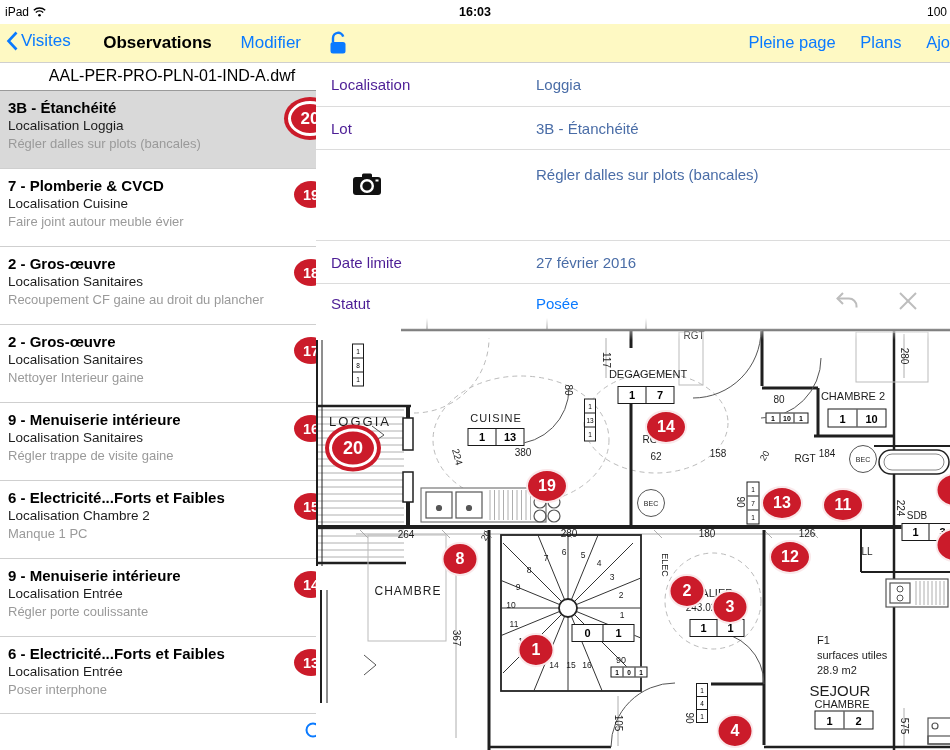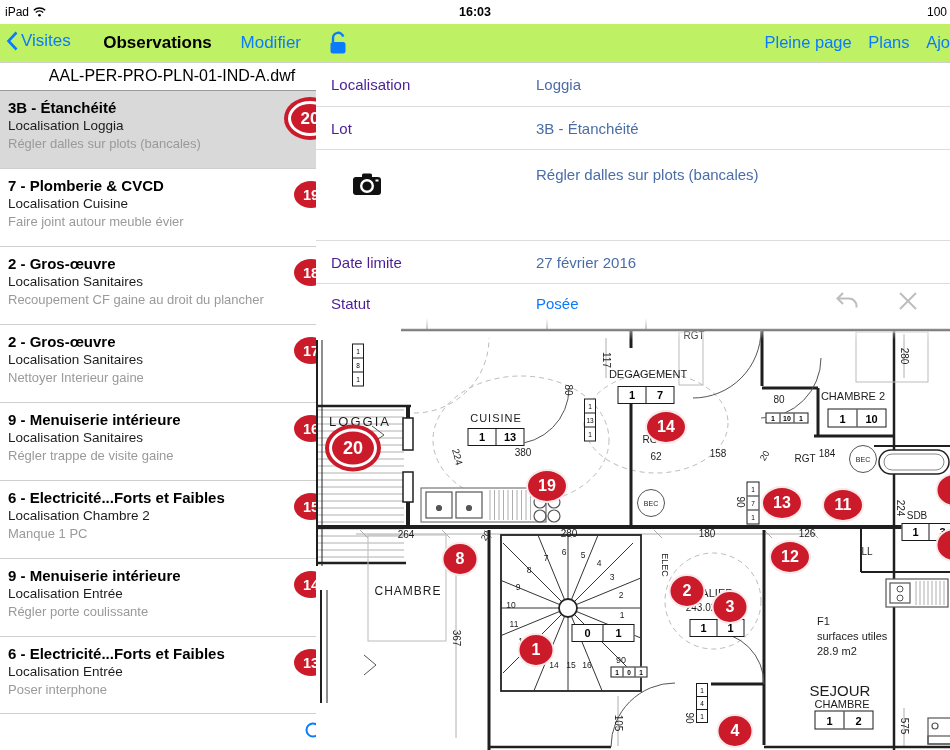--- a/index.html
+++ b/index.html
@@ -5,29 +5,29 @@
   html,body{margin:0;padding:0;background:#fff;}
   #app{position:relative;width:950px;height:750px;overflow:hidden;background:#fff;
        font-family:"Liberation Sans","DejaVu Sans",sans-serif;color:#000;}
   
   #statusbar{position:absolute;left:0;top:0;width:950px;height:24px;background:#fff;z-index:20;}
   #statusbar .sb-left{position:absolute;left:5px;top:5px;font-size:12px;color:#000;}
   #statusbar .sb-time{position:absolute;left:0;right:0;top:5px;text-align:center;font-size:12.5px;font-weight:bold;}
   #statusbar .sb-batt{position:absolute;right:3px;top:5px;font-size:12px;}
   .wifi{display:inline-block;vertical-align:-1px;margin-left:4px;}
   
-  #navbar{position:absolute;left:0;top:24px;width:950px;height:38px;background:#bef264;border-bottom:1px solid #cfcfcf;z-index:19;}
+  #navbar{position:absolute;left:0;top:24px;width:950px;height:38px;background:#fef9c3;border-bottom:1px solid #cfcfcf;z-index:19;}
   #nav-left{position:absolute;left:0;top:0;width:315px;height:38px;}
   #back-btn{position:absolute;left:6px;top:7px;font-size:17px;color:#0a7aff;display:flex;align-items:center;gap:3px;}
   #nav-title{position:absolute;left:0;width:315px;top:9px;text-align:center;font-size:17px;font-weight:bold;}
   #edit-btn{position:absolute;right:14px;top:9px;font-size:17px;color:#0a7aff;}
   #nav-right{position:absolute;left:315px;top:0;width:635px;height:38px;overflow:hidden;}
   #lock-btn{position:absolute;left:14px;top:6px;}
   #right-links{position:absolute;right:0;top:9px;white-space:nowrap;font-size:16.5px;color:#0a7aff;}
-  #right-links span{margin-left:12px;text-align:center;}
+  #right-links span{margin-left:20px;text-align:center;}
   
   #sidebar{position:absolute;left:0;top:62px;width:345px;height:688px;background:#0f766e;border-right:1px solid #ababab;box-sizing:border-box;}
   #file-header{height:28px;line-height:28px;text-align:center;font-size:16px;font-weight:500;border-bottom:1px solid #9a9a9a;background:#fff;}
   .item{position:relative;height:78px;box-sizing:border-box;border-bottom:1px solid #cfcfcf;padding:7px 52px 0 8px;background:#fff;}
   .item.selected{background:#d9d9d9;}
   .item-title{font-size:15px;font-weight:bold;line-height:19px;white-space:nowrap;}
   .item-loc{font-size:13.5px;line-height:18px;color:#1c1c1c;}
   .item-note{font-size:13px;line-height:17px;color:#9a9a9a;white-space:nowrap;overflow:hidden;}
   .badge{position:absolute;right:16px;top:12px;width:34px;height:27px;background:#cb1b2a;color:#fff;
          border-radius:50%;display:flex;align-items:center;justify-content:center;font-size:14.5px;font-weight:bold;}
@@ -47,21 +47,21 @@
   #row-photo .dval{top:16px;transform:none;}
   #camera-icon{position:absolute;left:36px;top:22px;}
   #undo-btn{position:absolute;right:90px;top:50%;transform:translateY(-50%);}
   #close-btn{position:absolute;right:32px;top:50%;transform:translateY(-50%);}
   
   #plan{position:absolute;left:316px;top:318px;width:634px;height:432px;background:#fff;overflow:hidden;}
   #plan-svg{position:absolute;left:0;top:0;}
   #plan-fade{position:absolute;left:0;top:0;width:100%;height:22px;z-index:5;
              background:linear-gradient(#ffffff,rgba(255,255,255,0));}
   .plabel{position:absolute;transform:translate(-50%,-50%);line-height:1;color:#1d1d1d;white-space:nowrap;z-index:3;}
-  .pleft{transform:translate(0,-50%);}
+  .pleft{transform:translate(0,-50%);margin-top:19px;}
   .pcircle{border:1px solid #555;border-radius:50%;display:flex;align-items:center;justify-content:center;background:rgba(255,255,255,.85);box-sizing:border-box;}
   .ptable{position:absolute;transform:translate(-50%,-50%);display:flex;background:#fff;border:1.5px solid #1a1a1a;z-index:3;}
   .ptable.pv{flex-direction:column;}
   .pcell{display:flex;align-items:center;justify-content:center;font-weight:bold;border-right:1.5px solid #1a1a1a;}
   .ptable .pcell:last-child{border-right:none;}
   .pv .pcell{border-right:none;border-bottom:1px solid #1a1a1a;font-weight:normal;}
   .pv .pcell:last-child{border-bottom:none;}
   .pstep{position:absolute;transform:translate(-50%,-50%);font-size:8.5px;color:#222;z-index:2;}
   .pbadge{position:absolute;transform:translate(-50%,-50%);background:#cb1b2a;color:#fff;font-weight:bold;
           border-radius:50%;display:flex;align-items:center;justify-content:center;font-size:16px;

